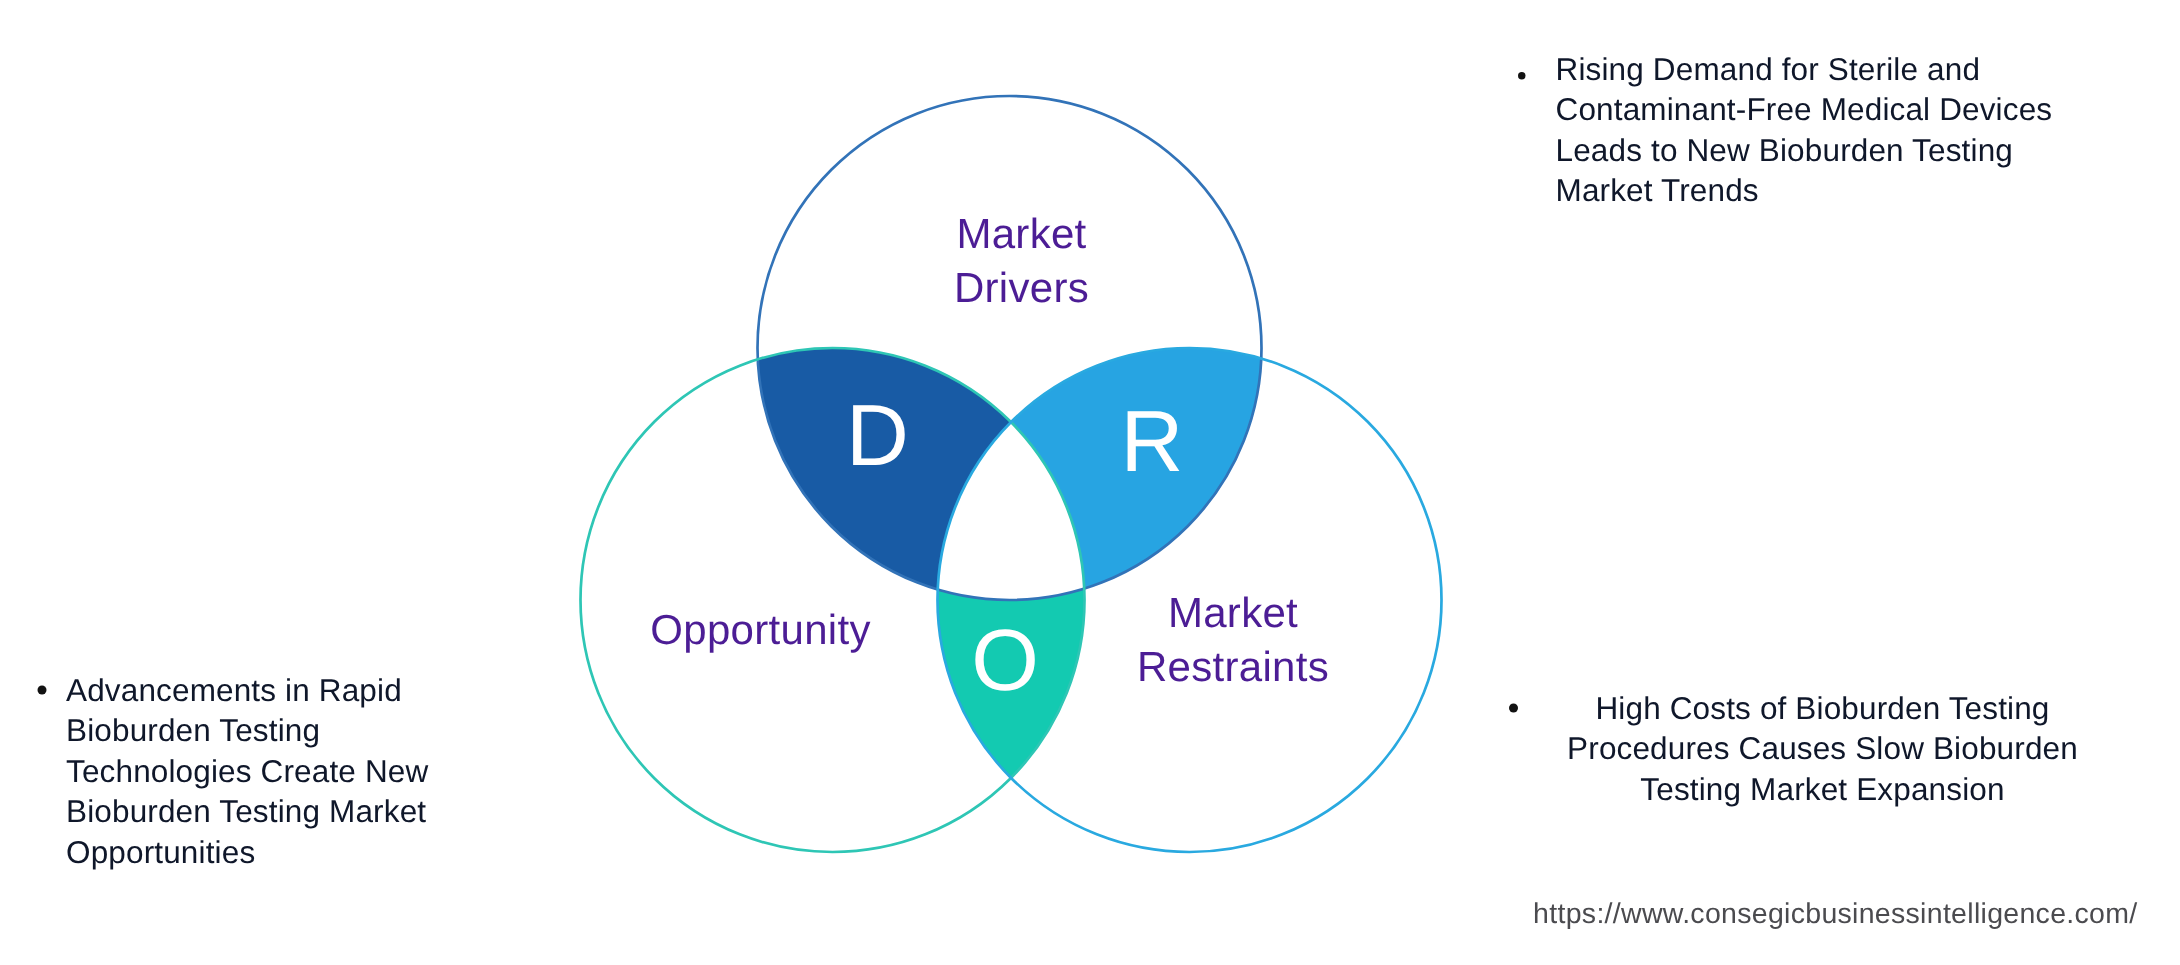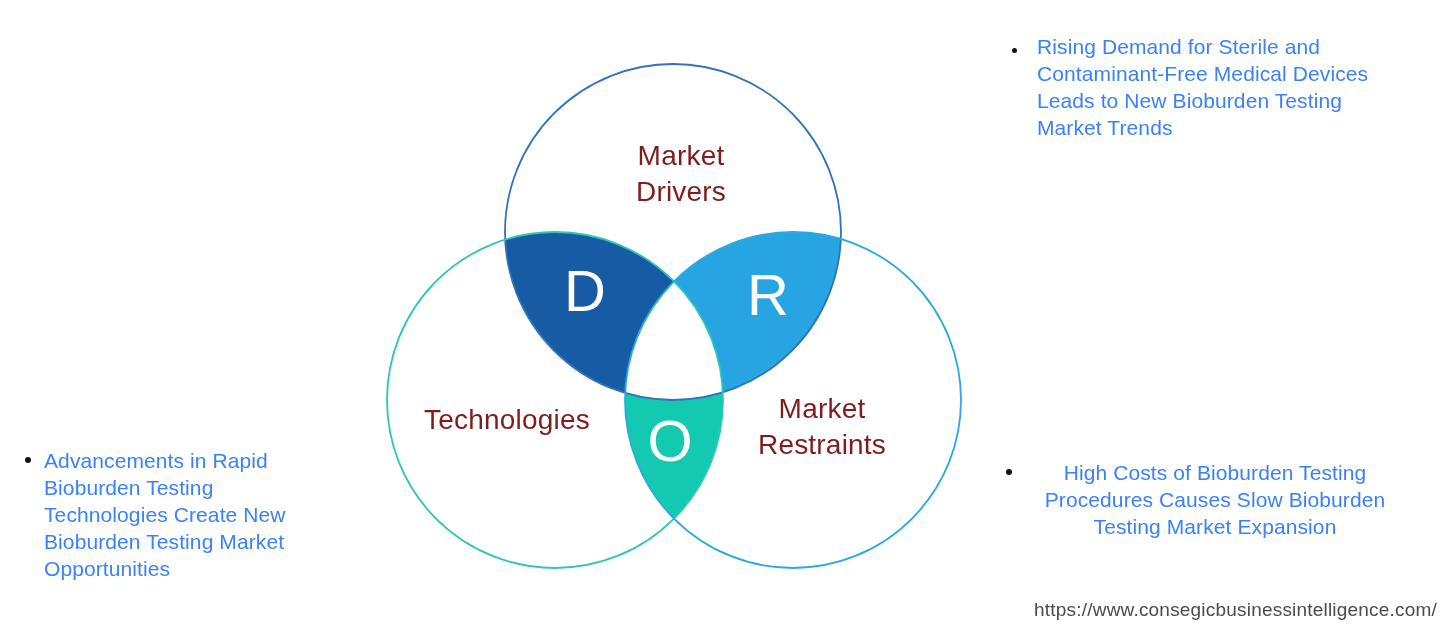--- a/index.html
+++ b/index.html
@@ -10,41 +10,41 @@
     position: relative;
     overflow: hidden;
   }
   .canvas { position: absolute; inset: 0; width: 1453px; height: 643px; }
 
   svg.venn { position: absolute; left: 0; top: 0; }
 
   .venn-label {
     position: absolute;
     text-align: center;
-    color: #7f1d1d;
+    color: #4c1d95;
     font-size: 28px;
     line-height: 36px;
     white-space: pre-line;
     letter-spacing: 0.2px;
   }
   .venn-letter {
     position: absolute;
     width: 90px; height: 70px;
     text-align: center;
     color: #ffffff;
     font-size: 58px;
     line-height: 70px;
     font-weight: 400;
   }
 
   .note {
     position: absolute;
     display: flex;
     align-items: flex-start;
-    color: #3b82f6;
+    color: #0f172a;
   }
   .note .dot {
     flex: 0 0 auto;
     background: #121212;
     border-radius: 50%;
   }
   .note .note-text {
     font-size: 21px;
     line-height: 27px;
     letter-spacing: 0.1px;
@@ -56,21 +56,21 @@
   .note-opportunity { left: 25px; top: 447px; }
   .note-opportunity .dot { width: 6px; height: 6px; margin-top: 10px; margin-right: 13px; }
   .note-opportunity .note-text { width: 272px; }
 
   .note-restraints { left: 1006px; top: 459px; }
   .note-restraints .dot { width: 6px; height: 6px; margin-top: 10px; margin-right: 14px; }
   .note-restraints .note-text { width: 378px; text-align: center; }
 
   .source-url {
     position: absolute;
-    right: 16px; top: 598px;
+    right: 28px; top: 598px;
     font-size: 19px;
     line-height: 24px;
     color: #4b4b4f;
     letter-spacing: 0.2px;
   }
 </style>
 </head>
 <body>
 
 <div class="canvas">
@@ -106,21 +106,21 @@
       </g>
     </g>
 
     <circle cx="673" cy="232" r="168" fill="none" stroke-width="1.8" stroke="#3273B8"></circle>
     <circle cx="555" cy="400" r="168" fill="none" stroke-width="1.8" stroke="#2EC6B5"></circle>
     <circle cx="793" cy="400" r="168" fill="none" stroke-width="1.8" stroke="#29A9E0"></circle>
   </svg>
 
   <div class="venn-label" style="left:581px; top:138px; width:200px;">Market
 Drivers</div>
-  <div class="venn-label" style="left:407px; top:402px; width:200px;">Technologies</div>
+  <div class="venn-label" style="left:407px; top:402px; width:200px;">Opportunity</div>
   <div class="venn-label" style="left:722px; top:391px; width:200px;">Market
 Restraints</div>
 
   <div class="venn-letter" style="left:540px; top:256px;">D</div>
   <div class="venn-letter" style="left:723px; top:260px;">R</div>
   <div class="venn-letter" style="left:625px; top:406px;">O</div>
 
   <div class="note note-drivers">
     <span class="dot"></span>
     <div class="note-text">Rising Demand for Sterile and Contaminant-Free Medical Devices Leads to New Bioburden Testing Market Trends</div>

